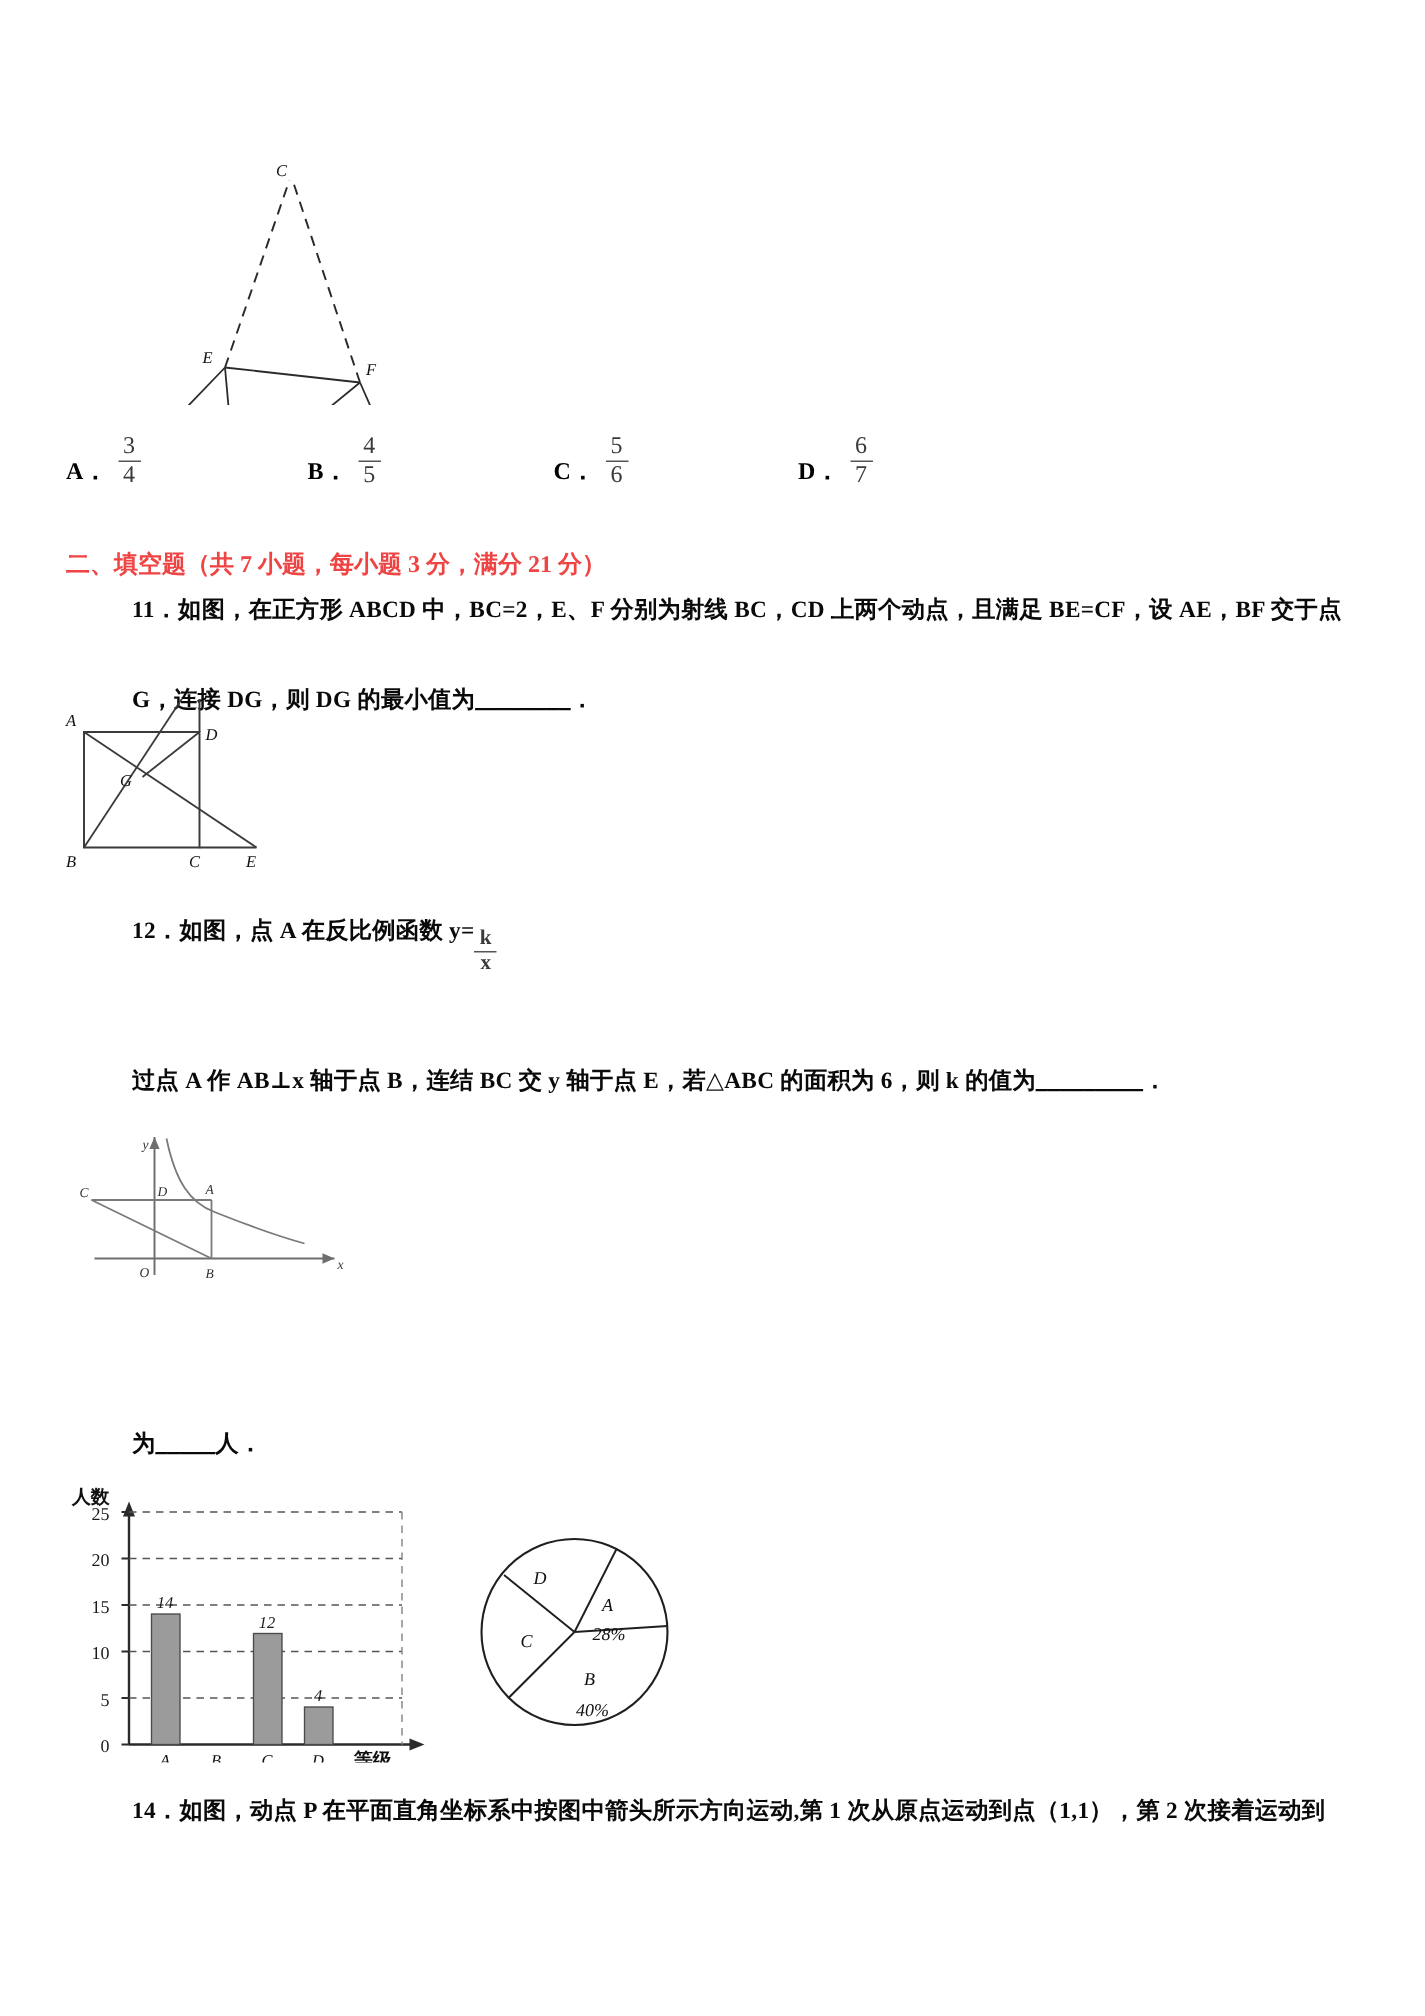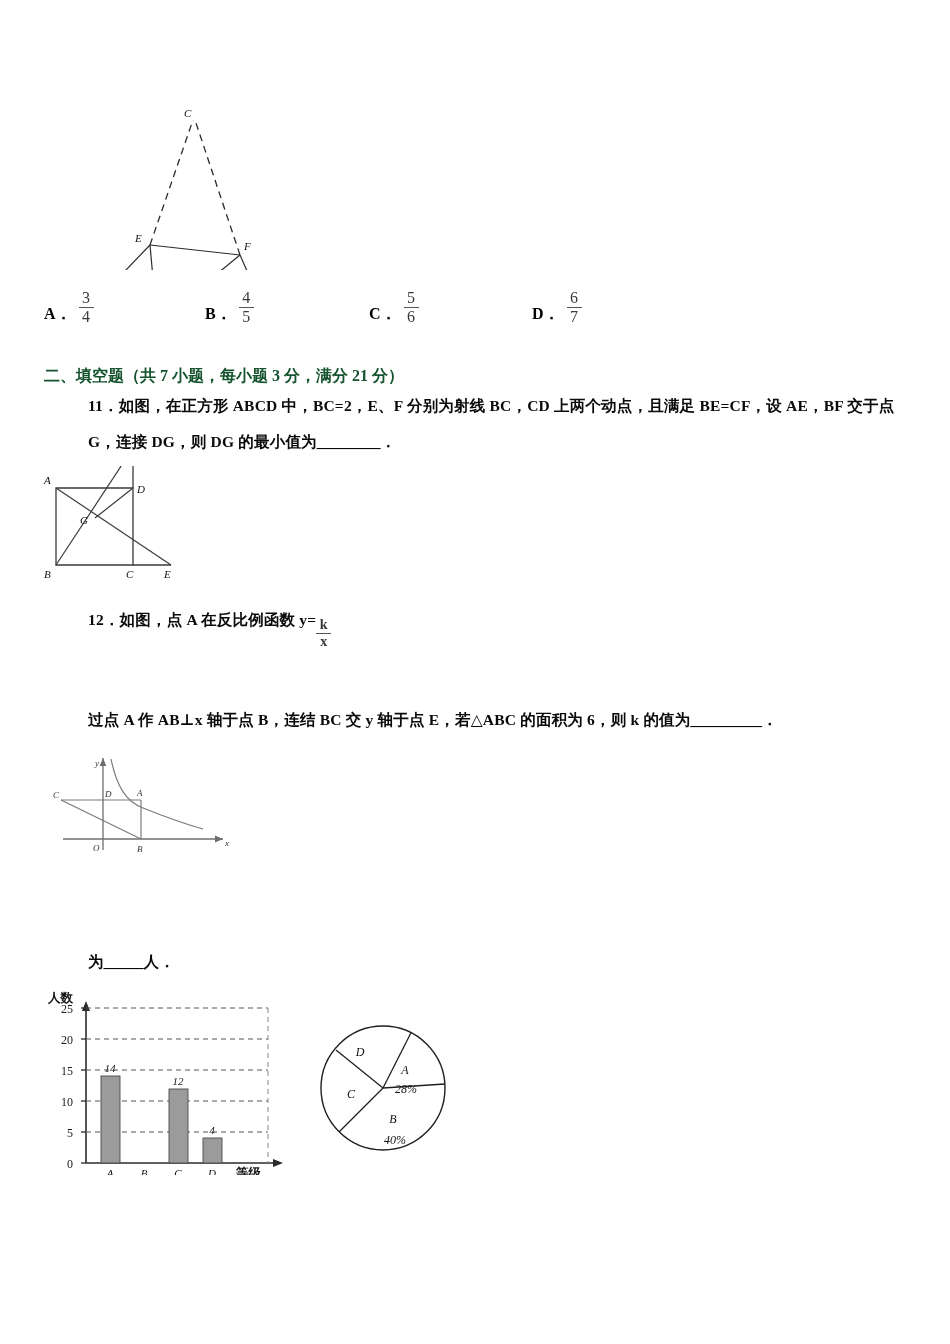--- a/index.html
+++ b/index.html
@@ -33,21 +33,21 @@
     white-space: nowrap;
     color: #0a0a0a;
     margin-left: 44px;
   }
   .sec-head {
     position: absolute;
     font-family: "Liberation Serif", "DejaVu Serif", serif;
     font-weight: bold;
     font-size: 16px;
     white-space: nowrap;
-    color: #14532d;
+    color: #ef4444;
   }
   .blank-u { text-decoration: underline; }
 
   
   .opt {
     position: absolute;
     display: flex;
     align-items: flex-end;
     font-size: 16px;
   }
@@ -179,21 +179,21 @@
     <span class="frac">
       <span class="num">6</span>
       <span class="bar"></span>
       <span class="den">7</span>
     </span>
   </div>
 
   <div class="sec-head" style="left:44px; top:366px;">二、填空题（共 7 小题，每小题 3 分，满分 21 分）</div>
 
   <div class="qtext" style="left:44px; top:396px;">11．如图，在正方形 ABCD 中，BC=2，E、F 分别为射线 BC，CD 上两个动点，且满足 BE=CF，设 AE，BF 交于点</div>
-  <div class="qtext" style="left:44px; top:432px;">
+  <div class="qtext" style="left:44px; top:456px;">
     <span>G，连接 DG，则 DG 的最小值为</span><span class="blank-u">________</span><span>．</span>
   </div>
 
   <div class="fig" style="left:38px; top:466px;">
     <svg width="160" height="152" viewBox="0 0 160 152">
 
       <path d="M 18 22 L 95 22 L 95 99 L 18 99 Z" stroke="#3a3a3a" stroke-width="1.3" fill="none"></path>
 
       <path d="M 95 99 L 133 99" stroke="#3a3a3a" stroke-width="1.3" fill="none"></path>
 
@@ -324,14 +324,15 @@
 
       <text class="pielabel" x="100" y="66" text-anchor="middle">A</text>
       <text class="pielabel" x="101" y="85" text-anchor="middle">28%</text>
       <text class="pielabel" x="88" y="115" text-anchor="middle">B</text>
       <text class="pielabel" x="90" y="136" text-anchor="middle">40%</text>
       <text class="pielabel" x="46" y="90" text-anchor="middle">C</text>
       <text class="pielabel" x="55" y="48" text-anchor="middle">D</text>
     </svg>
   </div>
 
+  <div class="qtext" style="left:44px; top:1197px;">14．如图，动点 P 在平面直角坐标系中按图中箭头所示方向运动,第 1 次从原点运动到点（1,1），第 2 次接着运动到</div>
 
 </div>
 
 </body></html>

